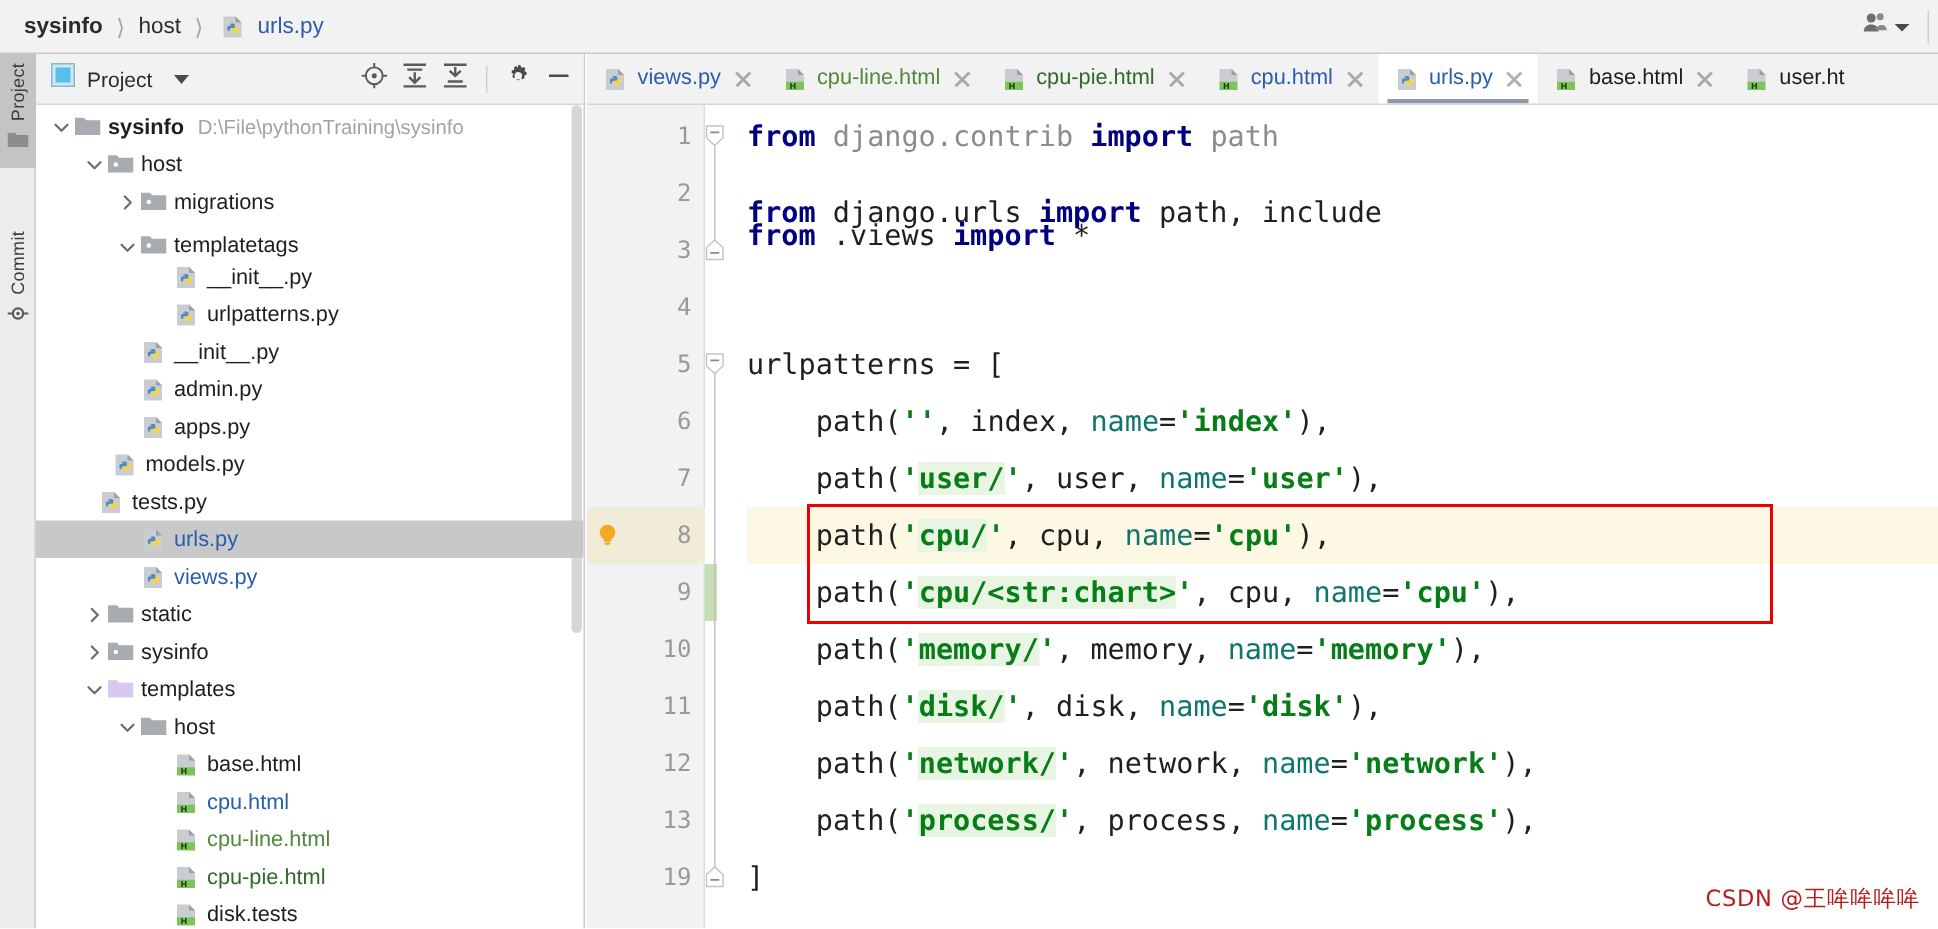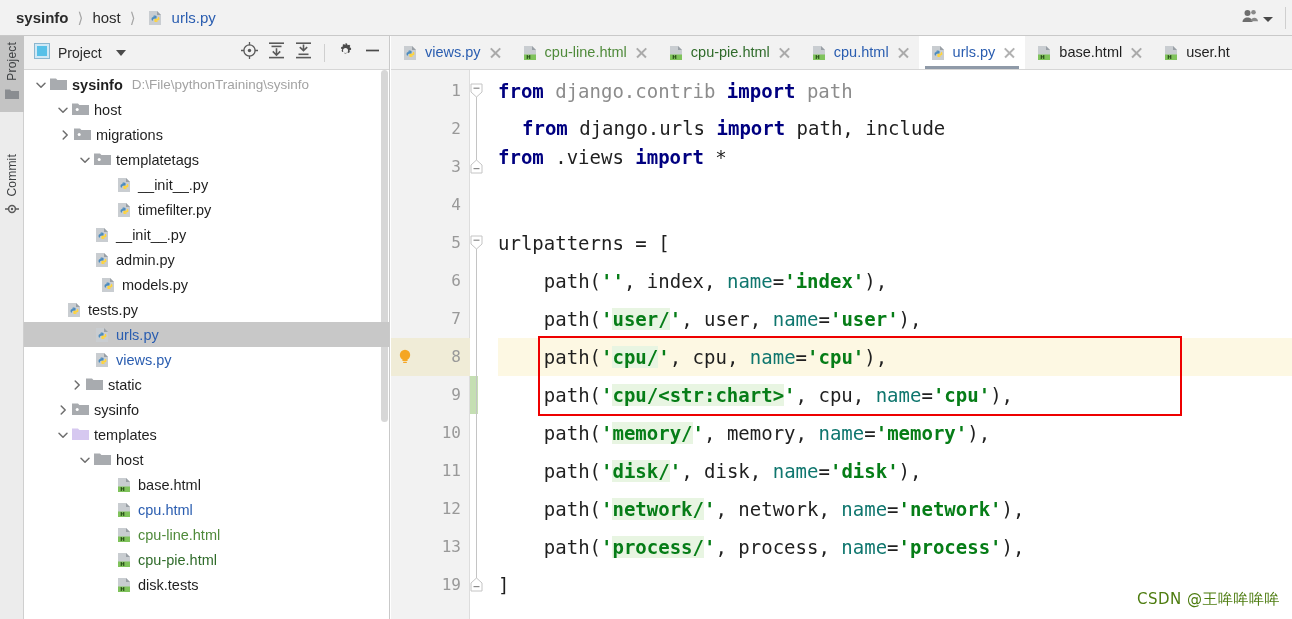--- a/index.html
+++ b/index.html
@@ -185,21 +185,21 @@
   }
   .bulb { position: absolute; width: 18px; height: 18px; }
   .change-bar {
     position: absolute; left: 79px; width: 8px; background: #c5dfb3;
   }
   .redbox {
     position: absolute; border: 2.5px solid #ee0000; pointer-events: none;
   }
   .watermark {
     position: absolute; right: 12px; bottom: 10px;
-    font-size: 15px; color: #4d7c0f; letter-spacing: .5px;
+    font-size: 15px; color: #b91c1c; letter-spacing: .5px;
     font-family: "DejaVu Sans", sans-serif;
   }
 </style>
 </head>
 <body>
 
 <div id="app">
 
   <div class="topbar">
     <div class="crumbs">
@@ -333,35 +333,35 @@
             </svg>
           </span>
           <span class="ic">
             <svg width="17" height="14" viewBox="0 0 17 14">
               <path d="M0 1.5h6l1.4 1.6H17V13H0z" fill="#a8abaf"></path>
               <circle cx="5.2" cy="7.6" r="1.5" fill="#ffffff"></circle>
             </svg>
           </span>
           <span class="tree-label ">host</span>
         </div>
-        <div class="tree-row" style="padding-left: 34px;">
+        <div class="tree-row" style="padding-left: 54px;">
           <span class="tw">
             <svg width="12" height="12" viewBox="0 0 12 12">
               <path d="M4.2 2l4 4-4 4" fill="none" stroke="#6e6e6e" stroke-width="1.5" stroke-linecap="round" stroke-linejoin="round"></path>
             </svg>
           </span>
           <span class="ic">
             <svg width="17" height="14" viewBox="0 0 17 14">
               <path d="M0 1.5h6l1.4 1.6H17V13H0z" fill="#a8abaf"></path>
               <circle cx="5.2" cy="7.6" r="1.5" fill="#ffffff"></circle>
             </svg>
           </span>
           <span class="tree-label ">migrations</span>
         </div>
-        <div class="tree-row" style="padding-left: 54px;">
+        <div class="tree-row" style="padding-left: 54px; align-items: flex-end;">
           <span class="tw">
             <svg width="12" height="12" viewBox="0 0 12 12">
               <path d="M2 4.2l4 4 4-4" fill="none" stroke="#6e6e6e" stroke-width="1.5" stroke-linecap="round" stroke-linejoin="round"></path>
             </svg>
           </span>
           <span class="ic">
             <svg width="17" height="14" viewBox="0 0 17 14">
               <path d="M0 1.5h6l1.4 1.6H17V13H0z" fill="#a8abaf"></path>
               <circle cx="5.2" cy="7.6" r="1.5" fill="#ffffff"></circle>
             </svg>
@@ -383,21 +383,21 @@
         <div class="tree-row" style="padding-left: 76px;">
           <span class="tw"></span>
           <span class="ic">
             <svg width="17" height="16" viewBox="0 0 17 16">
               <path d="M2 1h8l4 4v10H2z" fill="#c9cdd1"></path>
               <path d="M10 1l4 4h-4z" fill="#9aa0a6"></path>
               <path d="M7.9 5.6c-1.7 0-1.6 .75-1.6 .75l0 .78h1.63v .23H5.65s-1.1-.125-1.1 1.6c0 1.72.96 1.66.96 1.66h.57v-.8s-.03-.96.95-.96h1.62s.91.015.91-.88V6.5s.14-.9-1.66-.9zm-.9.51a.29.29 0 1 1 0 .59.29.29 0 0 1 0-.59z" fill="#4b8bbe"></path>
               <path d="M9.05 12.1c1.7 0 1.6-.75 1.6-.75l0-.78H9.02v-.23h2.28s1.1.125 1.1-1.6c0-1.72-.96-1.66-.96-1.66h-.57v.8s.03.96-.95.96H8.3s-.91-.015-.91.88v1.48s-.14.9 1.66.9zm.9-.51a.29.29 0 1 1 0-.59.29.29 0 0 1 0 .59z" fill="#ffd43b"></path>
             </svg>
           </span>
-          <span class="tree-label ">timefilter.py</span>
+          <span class="tree-label ">urlpatterns.py</span>
         </div>
         <div class="tree-row" style="padding-left: 54px;">
           <span class="tw"></span>
           <span class="ic">
             <svg width="17" height="16" viewBox="0 0 17 16">
               <path d="M2 1h8l4 4v10H2z" fill="#c9cdd1"></path>
               <path d="M10 1l4 4h-4z" fill="#9aa0a6"></path>
               <path d="M7.9 5.6c-1.7 0-1.6 .75-1.6 .75l0 .78h1.63v .23H5.65s-1.1-.125-1.1 1.6c0 1.72.96 1.66.96 1.66h.57v-.8s-.03-.96.95-.96h1.62s.91.015.91-.88V6.5s.14-.9-1.66-.9zm-.9.51a.29.29 0 1 1 0 .59.29.29 0 0 1 0-.59z" fill="#4b8bbe"></path>
               <path d="M9.05 12.1c1.7 0 1.6-.75 1.6-.75l0-.78H9.02v-.23h2.28s1.1.125 1.1-1.6c0-1.72-.96-1.66-.96-1.66h-.57v.8s.03.96-.95.96H8.3s-.91-.015-.91.88v1.48s-.14.9 1.66.9zm.9-.51a.29.29 0 1 1 0-.59.29.29 0 0 1 0 .59z" fill="#ffd43b"></path>
             </svg>
@@ -409,21 +409,33 @@
           <span class="ic">
             <svg width="17" height="16" viewBox="0 0 17 16">
               <path d="M2 1h8l4 4v10H2z" fill="#c9cdd1"></path>
               <path d="M10 1l4 4h-4z" fill="#9aa0a6"></path>
               <path d="M7.9 5.6c-1.7 0-1.6 .75-1.6 .75l0 .78h1.63v .23H5.65s-1.1-.125-1.1 1.6c0 1.72.96 1.66.96 1.66h.57v-.8s-.03-.96.95-.96h1.62s.91.015.91-.88V6.5s.14-.9-1.66-.9zm-.9.51a.29.29 0 1 1 0 .59.29.29 0 0 1 0-.59z" fill="#4b8bbe"></path>
               <path d="M9.05 12.1c1.7 0 1.6-.75 1.6-.75l0-.78H9.02v-.23h2.28s1.1.125 1.1-1.6c0-1.72-.96-1.66-.96-1.66h-.57v.8s.03.96-.95.96H8.3s-.91-.015-.91.88v1.48s-.14.9 1.66.9zm.9-.51a.29.29 0 1 1 0-.59.29.29 0 0 1 0 .59z" fill="#ffd43b"></path>
             </svg>
           </span>
           <span class="tree-label ">admin.py</span>
         </div>
-        <div class="tree-row" style="padding-left: 60px; text-align: center;">
+        <div class="tree-row" style="padding-left: 54px;">
+          <span class="tw"></span>
+          <span class="ic">
+            <svg width="17" height="16" viewBox="0 0 17 16">
+              <path d="M2 1h8l4 4v10H2z" fill="#c9cdd1"></path>
+              <path d="M10 1l4 4h-4z" fill="#9aa0a6"></path>
+              <path d="M7.9 5.6c-1.7 0-1.6 .75-1.6 .75l0 .78h1.63v .23H5.65s-1.1-.125-1.1 1.6c0 1.72.96 1.66.96 1.66h.57v-.8s-.03-.96.95-.96h1.62s.91.015.91-.88V6.5s.14-.9-1.66-.9zm-.9.51a.29.29 0 1 1 0 .59.29.29 0 0 1 0-.59z" fill="#4b8bbe"></path>
+              <path d="M9.05 12.1c1.7 0 1.6-.75 1.6-.75l0-.78H9.02v-.23h2.28s1.1.125 1.1-1.6c0-1.72-.96-1.66-.96-1.66h-.57v.8s.03.96-.95.96H8.3s-.91-.015-.91.88v1.48s-.14.9 1.66.9zm.9-.51a.29.29 0 1 1 0-.59.29.29 0 0 1 0 .59z" fill="#ffd43b"></path>
+            </svg>
+          </span>
+          <span class="tree-label ">apps.py</span>
+        </div>
+        <div class="tree-row" style="padding-left: 35px; text-align: center;">
           <span class="tw"></span>
           <span class="ic">
             <svg width="17" height="16" viewBox="0 0 17 16">
               <path d="M2 1h8l4 4v10H2z" fill="#c9cdd1"></path>
               <path d="M10 1l4 4h-4z" fill="#9aa0a6"></path>
               <path d="M7.9 5.6c-1.7 0-1.6 .75-1.6 .75l0 .78h1.63v .23H5.65s-1.1-.125-1.1 1.6c0 1.72.96 1.66.96 1.66h.57v-.8s-.03-.96.95-.96h1.62s.91.015.91-.88V6.5s.14-.9-1.66-.9zm-.9.51a.29.29 0 1 1 0 .59.29.29 0 0 1 0-.59z" fill="#4b8bbe"></path>
               <path d="M9.05 12.1c1.7 0 1.6-.75 1.6-.75l0-.78H9.02v-.23h2.28s1.1.125 1.1-1.6c0-1.72-.96-1.66-.96-1.66h-.57v.8s.03.96-.95.96H8.3s-.91-.015-.91.88v1.48s-.14.9 1.66.9zm.9-.51a.29.29 0 1 1 0-.59.29.29 0 0 1 0 .59z" fill="#ffd43b"></path>
             </svg>
           </span>
           <span class="tree-label ">models.py</span>
@@ -457,21 +469,21 @@
           <span class="ic">
             <svg width="17" height="16" viewBox="0 0 17 16">
               <path d="M2 1h8l4 4v10H2z" fill="#c9cdd1"></path>
               <path d="M10 1l4 4h-4z" fill="#9aa0a6"></path>
               <path d="M7.9 5.6c-1.7 0-1.6 .75-1.6 .75l0 .78h1.63v .23H5.65s-1.1-.125-1.1 1.6c0 1.72.96 1.66.96 1.66h.57v-.8s-.03-.96.95-.96h1.62s.91.015.91-.88V6.5s.14-.9-1.66-.9zm-.9.51a.29.29 0 1 1 0 .59.29.29 0 0 1 0-.59z" fill="#4b8bbe"></path>
               <path d="M9.05 12.1c1.7 0 1.6-.75 1.6-.75l0-.78H9.02v-.23h2.28s1.1.125 1.1-1.6c0-1.72-.96-1.66-.96-1.66h-.57v.8s.03.96-.95.96H8.3s-.91-.015-.91.88v1.48s-.14.9 1.66.9zm.9-.51a.29.29 0 1 1 0-.59.29.29 0 0 1 0 .59z" fill="#ffd43b"></path>
             </svg>
           </span>
           <span class="tree-label nm-blue">views.py</span>
         </div>
-        <div class="tree-row" style="padding-left: 32px; margin-left: 14px;">
+        <div class="tree-row" style="padding-left: 32px;">
           <span class="tw">
             <svg width="12" height="12" viewBox="0 0 12 12">
               <path d="M4.2 2l4 4-4 4" fill="none" stroke="#6e6e6e" stroke-width="1.5" stroke-linecap="round" stroke-linejoin="round"></path>
             </svg>
           </span>
           <span class="ic">
             <svg width="17" height="14" viewBox="0 0 17 14">
               <path d="M0 1.5h6l1.4 1.6H17V13H0z" fill="#a8abaf"></path>
             </svg>
           </span>
@@ -682,21 +694,21 @@
           <div class="ln" style="top: 344px;">10</div>
           <div class="ln" style="top: 382px;">11</div>
           <div class="ln" style="top: 420px;">12</div>
           <div class="ln" style="top: 458px;">13</div>
           <div class="ln" style="top: 496px;">19</div>
         </div>
       <div class="gutter-ico"></div>
       <div class="cur-line-hl" style="top: 268px;"></div>
         <div class="code-lines" id="code-lines">
           <div class="cl" style="top: 2px;"><span class="kw">from</span><span class="punc"> </span><span class="mod">django.contrib</span><span class="punc"> </span><span class="kw">import</span><span class="punc"> </span><span class="mod">path</span></div>
-          <div class="cl" style="top: 39px; margin-left: 24px;"><span class="kw">from</span><span class="punc"> </span><span class="punc">django.urls</span><span class="punc"> </span><span class="kw">import</span><span class="punc"> path, include</span></div>
+          <div class="cl" style="top: 53px;"><span class="kw">from</span><span class="punc"> </span><span class="punc">django.urls</span><span class="punc"> </span><span class="kw">import</span><span class="punc"> path, include</span></div>
           <div class="cl" style="top: 68px;"><span class="kw">from</span><span class="punc"> .views </span><span class="kw">import</span><span class="punc"> *</span></div>
           <div class="cl" style="top: 116px;"></div>
           <div class="cl" style="top: 154px;"><span class="punc">urlpatterns</span><span class="punc"> </span><span class="punc">=</span><span class="punc"> </span><span class="punc">[</span></div>
           <div class="cl" style="top: 192px;"><span class="punc"> </span><span class="punc"> </span><span class="punc"> </span><span class="punc"> </span><span class="punc">path</span><span class="punc">(</span><span class="str">'</span><span class="str">'</span><span class="punc">,</span><span class="punc"> </span><span class="punc">index</span><span class="punc">,</span><span class="punc"> </span><span class="kwarg">name</span><span class="punc">=</span><span class="str">'</span><span class="str">index</span><span class="str">'</span><span class="punc">)</span><span class="punc">,</span></div>
           <div class="cl" style="top: 230px;"><span class="punc"> </span><span class="punc"> </span><span class="punc"> </span><span class="punc"> </span><span class="punc">path</span><span class="punc">(</span><span class="str">'</span><span class="str strhl">user/</span><span class="str">'</span><span class="punc">,</span><span class="punc"> </span><span class="punc">user</span><span class="punc">,</span><span class="punc"> </span><span class="kwarg">name</span><span class="punc">=</span><span class="str">'</span><span class="str">user</span><span class="str">'</span><span class="punc">)</span><span class="punc">,</span></div>
           <div class="cl" style="top: 268px;"><span class="punc"> </span><span class="punc"> </span><span class="punc"> </span><span class="punc"> </span><span class="punc">path</span><span class="punc">(</span><span class="str">'</span><span class="str strhl">cpu/</span><span class="str">'</span><span class="punc">,</span><span class="punc"> </span><span class="punc">cpu</span><span class="punc">,</span><span class="punc"> </span><span class="kwarg">name</span><span class="punc">=</span><span class="str">'</span><span class="str">cpu</span><span class="str">'</span><span class="punc">)</span><span class="punc">,</span></div>
           <div class="cl" style="top: 306px;"><span class="punc"> </span><span class="punc"> </span><span class="punc"> </span><span class="punc"> </span><span class="punc">path</span><span class="punc">(</span><span class="str">'</span><span class="str strhl">cpu/&lt;str:chart&gt;</span><span class="str">'</span><span class="punc">,</span><span class="punc"> </span><span class="punc">cpu</span><span class="punc">,</span><span class="punc"> </span><span class="kwarg">name</span><span class="punc">=</span><span class="str">'</span><span class="str">cpu</span><span class="str">'</span><span class="punc">)</span><span class="punc">,</span></div>
           <div class="cl" style="top: 344px;"><span class="punc"> </span><span class="punc"> </span><span class="punc"> </span><span class="punc"> </span><span class="punc">path</span><span class="punc">(</span><span class="str">'</span><span class="str strhl">memory/</span><span class="str">'</span><span class="punc">,</span><span class="punc"> </span><span class="punc">memory</span><span class="punc">,</span><span class="punc"> </span><span class="kwarg">name</span><span class="punc">=</span><span class="str">'</span><span class="str">memory</span><span class="str">'</span><span class="punc">)</span><span class="punc">,</span></div>
           <div class="cl" style="top: 382px;"><span class="punc"> </span><span class="punc"> </span><span class="punc"> </span><span class="punc"> </span><span class="punc">path</span><span class="punc">(</span><span class="str">'</span><span class="str strhl">disk/</span><span class="str">'</span><span class="punc">,</span><span class="punc"> </span><span class="punc">disk</span><span class="punc">,</span><span class="punc"> </span><span class="kwarg">name</span><span class="punc">=</span><span class="str">'</span><span class="str">disk</span><span class="str">'</span><span class="punc">)</span><span class="punc">,</span></div>
           <div class="cl" style="top: 420px;"><span class="punc"> </span><span class="punc"> </span><span class="punc"> </span><span class="punc"> </span><span class="punc">path</span><span class="punc">(</span><span class="str">'</span><span class="str strhl">network/</span><span class="str">'</span><span class="punc">,</span><span class="punc"> </span><span class="punc">network</span><span class="punc">,</span><span class="punc"> </span><span class="kwarg">name</span><span class="punc">=</span><span class="str">'</span><span class="str">network</span><span class="str">'</span><span class="punc">)</span><span class="punc">,</span></div>

